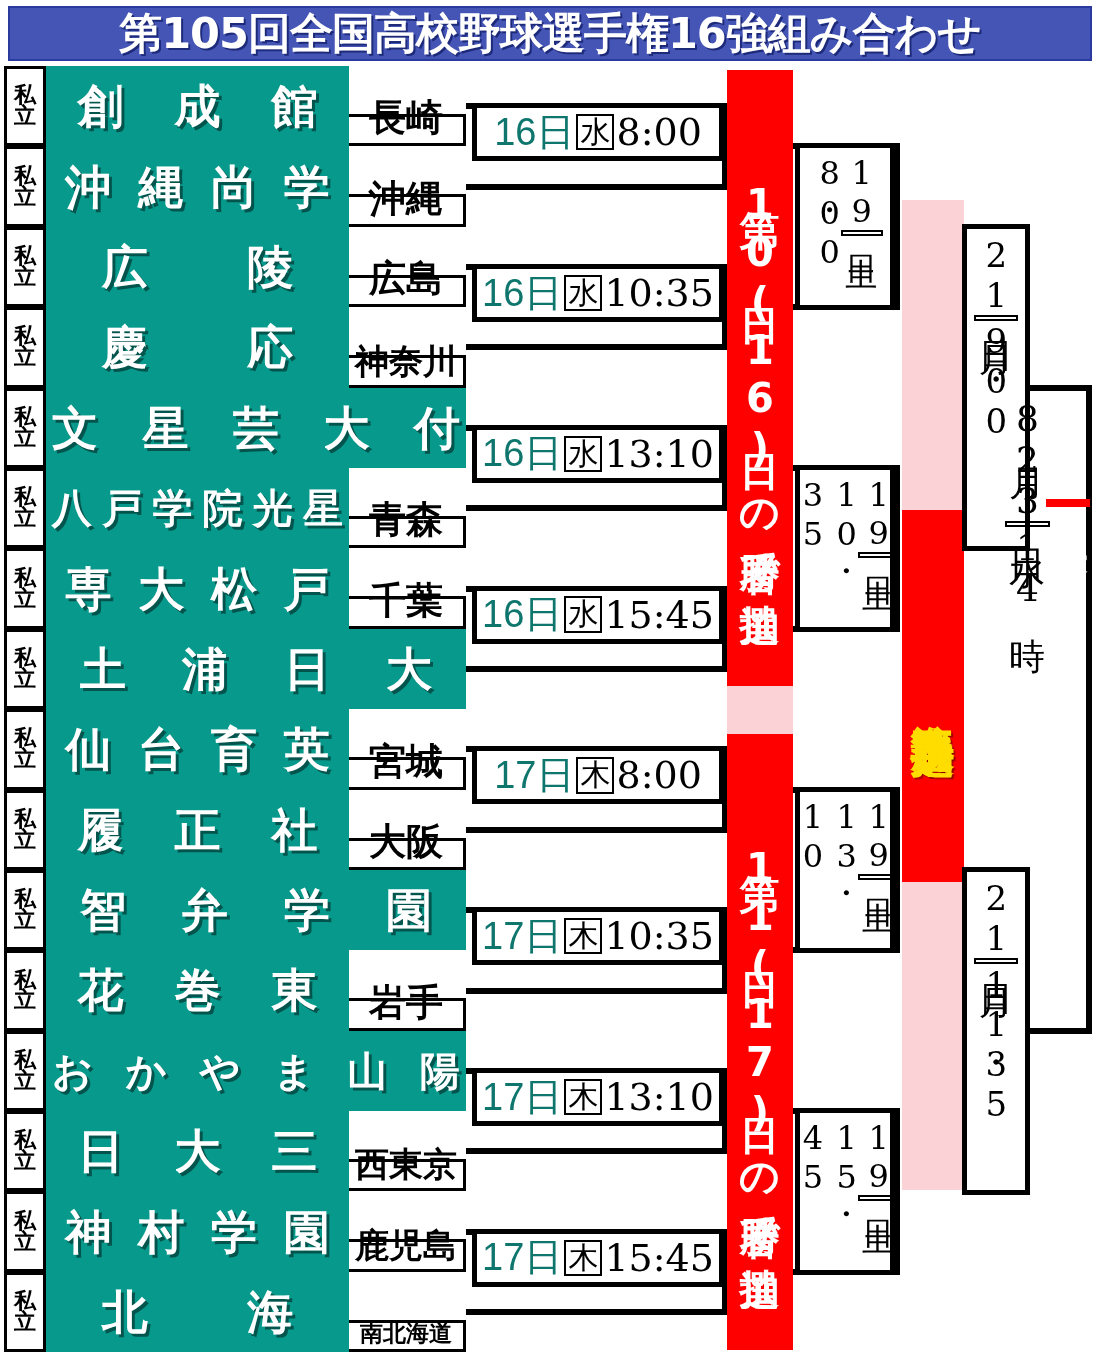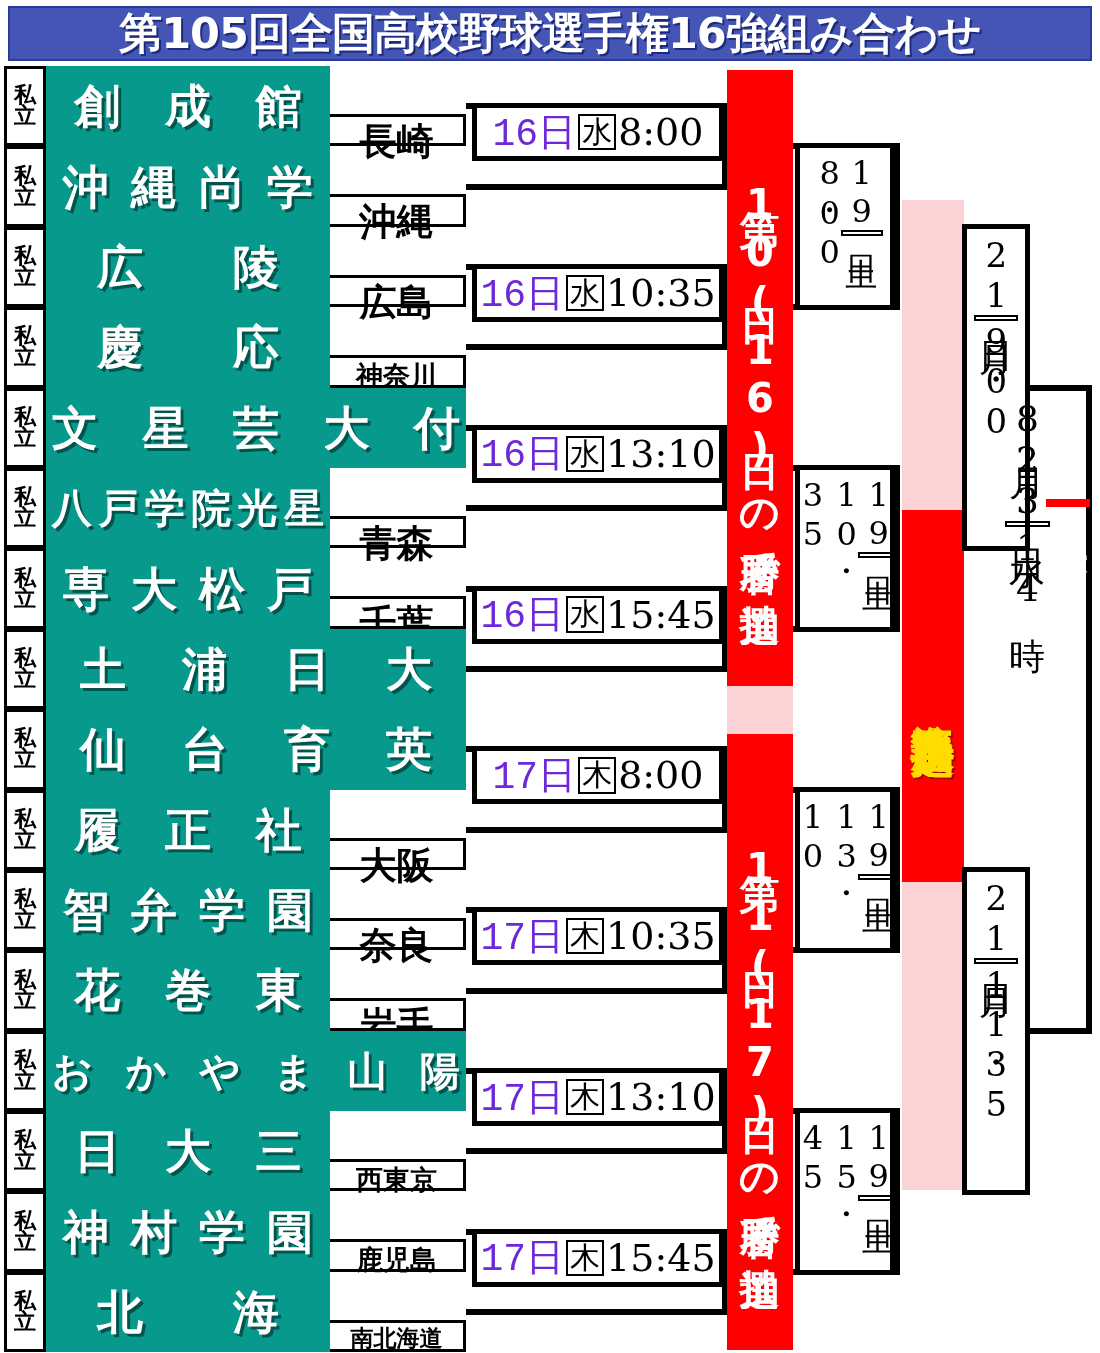--- a/index.html
+++ b/index.html
@@ -19,34 +19,34 @@
   .priv{width:42px;border:3px solid #000;box-sizing:border-box;background:#fff;
     display:flex;flex-direction:column;align-items:center;justify-content:center;
     line-height:0.95;font-size:22px;font-weight:bold;color:#000;}
   .priv span{display:block;}
   .tname{flex:1;background:#079a8c;display:flex;align-items:center;justify-content:space-between;
     padding:0 6px;box-sizing:border-box;}
   .tname .ch{color:#fff;font-size:46px;font-weight:bold;line-height:1;
     text-shadow:3px 3px 0 rgba(0,0,0,.45);white-space:nowrap;}
   .tname.spread{justify-content:space-around;}
   .tname .ch.small{font-size:40px;}
-  .pref{width:136px;border:3px solid #000;border-left:0;box-sizing:border-box;background:#fff;
-    display:flex;align-items:flex-start;justify-content:center;margin-top:48px;}
+  .pref{width:117px;border:3px solid #000;border-left:0;box-sizing:border-box;background:#fff;
+    display:flex;align-items:flex-end;justify-content:center;margin-top:48px;}
   .pref .p{font-size:37px;font-weight:bold;color:#000;white-space:nowrap;letter-spacing:0px;
     font-family:"DejaVu Serif","Liberation Serif",serif;}
-  .pref .p.sm{font-size:27px;}
+  .pref .p.sm{font-size:34px;}
   .pref .p.xs{font-size:23px;}
 
   
   .ln{position:absolute;background:#000;}
 
   
   .m1{position:absolute;height:58px;border:5px solid #000;background:#fff;box-sizing:border-box;
       display:flex;align-items:center;justify-content:center;gap:2px;}
-  .m1 .d{font-size:38px;color:#6d28d9;font-family:Liberation Mono, monospace;}
+  .m1 .d{font-size:38px;color:#0f766e;font-family:Liberation Sans, sans-serif;}
   .m1 .dow{font-size:30px;border:2.5px solid #000;padding:0 2px;line-height:1.08;
       font-family:"DejaVu Serif","Liberation Serif",serif;}
   .m1 .tm{font-size:38px;color:#000;font-family:"DejaVu Serif","Liberation Serif",serif;}
 
   
   .redband{position:absolute;background:#ff0000;display:flex;align-items:center;justify-content:center;}
   .vtext{writing-mode:vertical-rl;text-orientation:upright;color:#fff;font-weight:bold;
       font-size:40px;letter-spacing:2px;line-height:1.0;white-space:nowrap;}
   .pinkband{position:absolute;background:#fbd3d6;}
 
@@ -202,20 +202,23 @@
         <div class="priv">
           <span>私</span>
           <span>立</span>
         </div>
         <div class="tname spread">
           <span class="ch">仙</span>
           <span class="ch">台</span>
           <span class="ch">育</span>
           <span class="ch">英</span>
         </div>
+        <div class="pref">
+          <div class="p">宮城</div>
+        </div>
       </div>
       <div class="team-row">
         <div class="priv">
           <span>私</span>
           <span>立</span>
         </div>
         <div class="tname spread">
           <span class="ch">履</span>
           <span class="ch">正</span>
           <span class="ch">社</span>
@@ -227,23 +230,20 @@
       <div class="team-row">
         <div class="priv">
           <span>私</span>
           <span>立</span>
         </div>
         <div class="tname spread">
           <span class="ch">智</span>
           <span class="ch">弁</span>
           <span class="ch">学</span>
           <span class="ch">園</span>
-        </div>
-        <div class="pref">
-          <div class="p">奈良</div>
         </div>
       </div>
       <div class="team-row">
         <div class="priv">
           <span>私</span>
           <span>立</span>
         </div>
         <div class="tname spread">
           <span class="ch">花</span>
           <span class="ch">巻</span>

